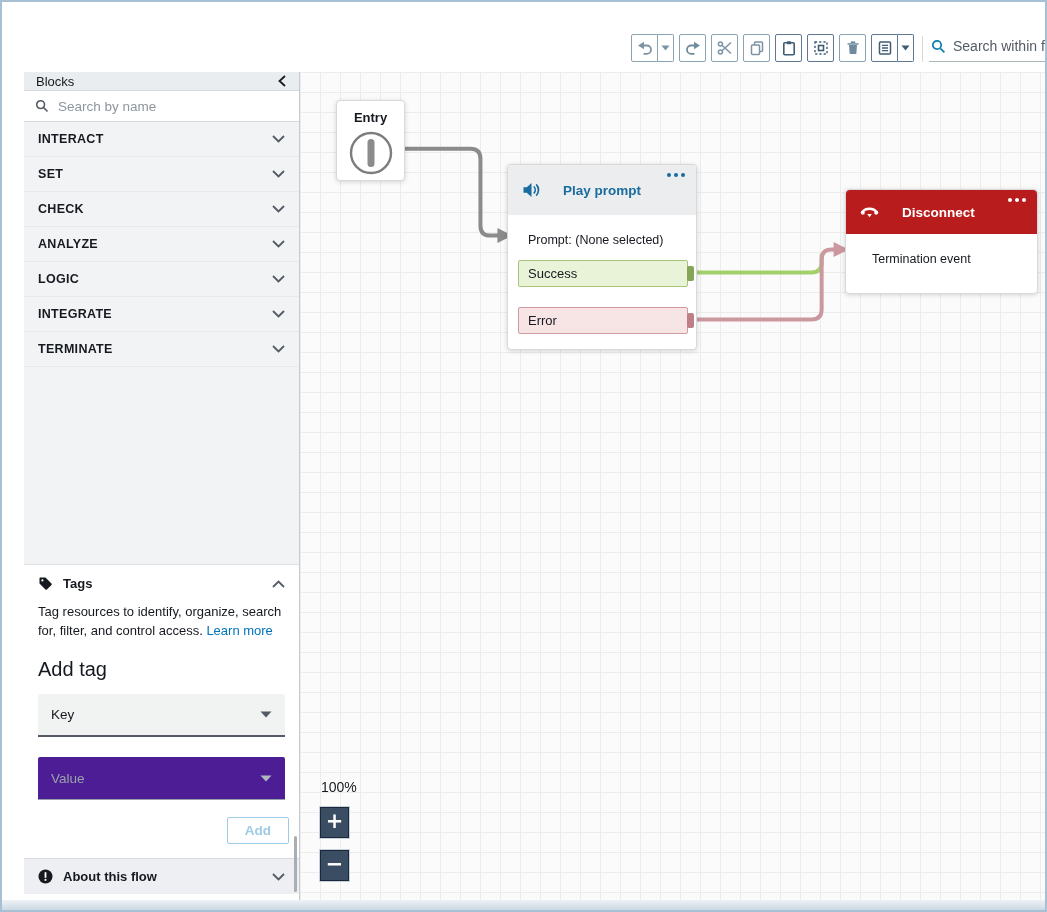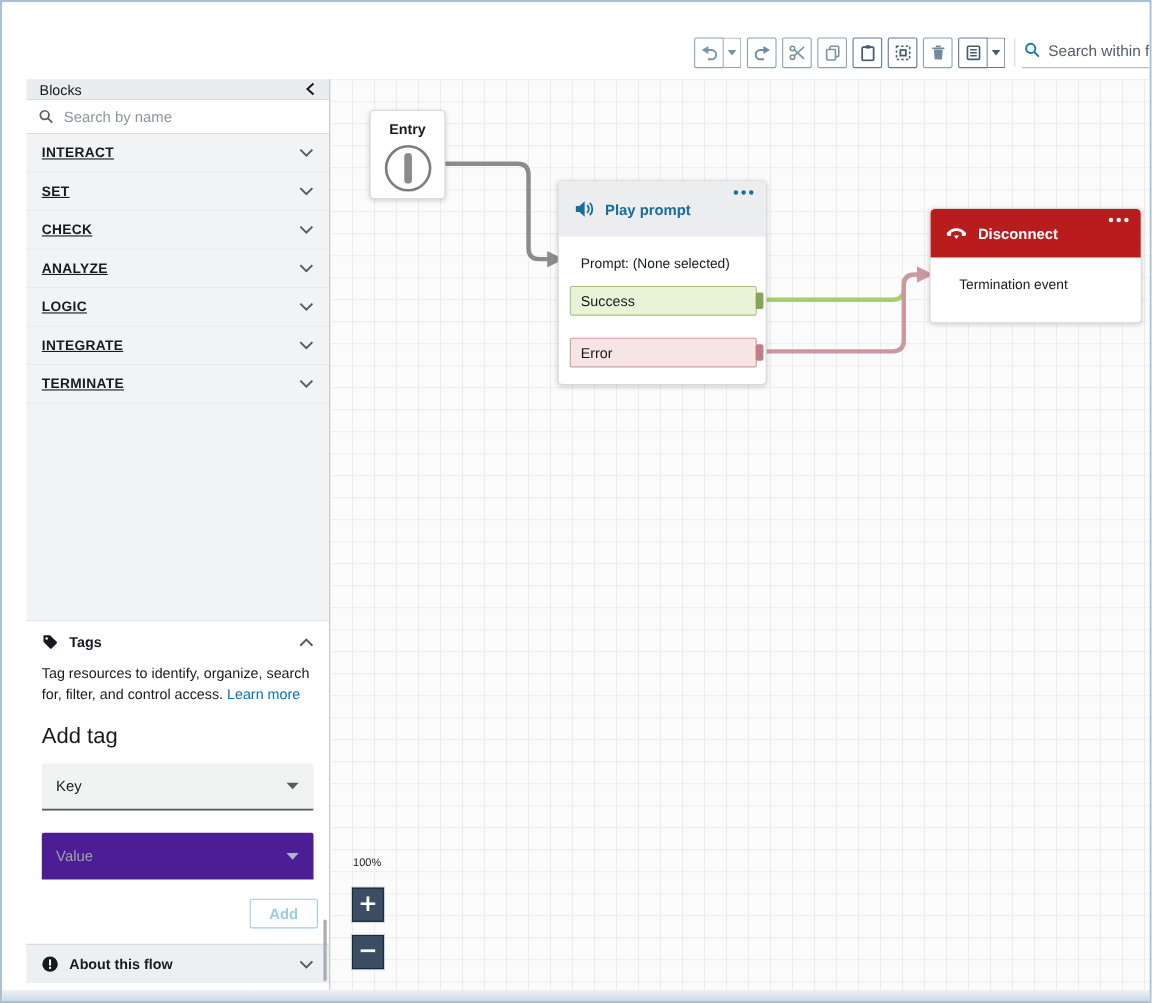--- a/index.html
+++ b/index.html
@@ -7,21 +7,21 @@
   body { font-family:"Liberation Sans", sans-serif; color:#16191f; }
 
   .app { position:relative; width:1047px; height:912px; border:2px solid #a7c0d3;
          background:#fff; overflow:hidden; display:flex; flex-direction:column; }
 
   
   .header { height:70px; position:relative; background:#fff; flex:0 0 auto; }
   .title-row { position:absolute; left:28px; top:32px; display:flex; align-items:center; gap:11px; }
   .title-row h1 { font-size:26px; font-weight:500; color:#16191f; letter-spacing:.2px; }
 
-  .header-right { position:absolute; right:0; top:32px; display:flex; align-items:center; }
+  .header-right { position:absolute; right:0; top:32px; display:flex; align-items:flex-end; }
   .tb-group { display:flex; align-items:center; }
   .tb-btn { width:27px; height:28px; background:#fff; border:1px solid #8ba3b1; border-radius:2px;
             display:flex; align-items:center; justify-content:center; margin-left:5px; cursor:pointer; }
   .tb-btn.caret { width:16px; margin-left:0; border-left:none; border-radius:0 2px 2px 0; }
   .tb-btn.split-main { margin-left:5px; border-radius:2px 0 0 2px; }
   .tb-btn.strong { border-color:#5f7992; }
   .tb-divider { width:1px; height:26px; background:#d5dbdb; margin:0 6px 0 8px; }
   .search-within { display:flex; align-items:center; gap:7px; width:116px; overflow:hidden;
                    border-bottom:1px solid #aab7b8; padding:3px 0 7px 2px; }
   .search-within input { border:none; outline:none; font-size:14px; width:200px; color:#16191f; background:transparent; }
@@ -34,21 +34,21 @@
   .sidebar { width:276px; flex:0 0 auto; display:flex; flex-direction:column;
              border-right:1px solid #c6cbd1; position:relative; background:#fff; }
   .blocks-header { height:19px; flex:0 0 auto; background:#e9edf0; border-bottom:1px solid #d3d9de;
                    display:flex; align-items:center; justify-content:space-between; padding:0 12px; font-size:13px; }
   .blocks-search { height:31px; flex:0 0 auto; background:#fff; border-bottom:1px solid #d7dbde;
                    display:flex; align-items:center; gap:9px; padding:0 11px; }
   .blocks-search input { border:none; outline:none; font-size:13.5px; width:100%; }
   .blocks-search input::placeholder { color:#8d969e; }
   .category { height:35px; flex:0 0 auto; background:#f2f3f5; border-bottom:1px solid #e6e9ed;
               display:flex; align-items:center; justify-content:space-between; padding:0 14px;
-              font-size:12.5px; font-weight:bold; letter-spacing:.3px; cursor:pointer;text-decoration:underline; }
+              font-size:12.5px; font-weight:bold; letter-spacing:.3px; cursor:pointer; }
   .sidebar-filler { flex:1 1 auto; background:#f2f3f5; border-bottom:1px solid #dde1e5; }
 
   .tags-panel { background:#fff; flex:0 0 auto; }
   .tags-header { display:flex; align-items:center; gap:10px; padding:11px 14px 6px; cursor:pointer; }
   .tags-header .t { font-size:13px; font-weight:bold; flex:1; }
   .tags-desc { padding:6px 14px 0; font-size:13px; line-height:1.45; }
   .tags-desc a { color:#0073bb; text-decoration:none; cursor:pointer; }
   .add-tag-heading { font-size:20px; margin:17px 14px 0; }
   .select { margin:13px 14px 0; height:43px; display:flex; align-items:center; justify-content:space-between;
             padding:0 13px; font-size:13.5px; border-radius:2px 2px 0 0; cursor:pointer; }
@@ -70,41 +70,41 @@
             background-size:20px 20px; }
   .wires { position:absolute; left:0; top:0; width:100%; height:100%; pointer-events:none; }
 
   .node { position:absolute; background:#fff; border:1px solid #d9d9d9; border-radius:4px;
           box-shadow:0 1px 5px rgba(0,0,0,.16); cursor:pointer; }
   .entry-node { left:36px; top:28px; width:69px; height:81px; }
   .entry-node .entry-title { text-align:center; font-size:13px; font-weight:bold; margin-top:9px; }
   .entry-node svg { display:block; margin:4px auto 0; }
 
   .pp-node { left:207px; top:92px; width:190px; height:186px; }
-  .node-header { height:50px; display:flex; align-items:center; gap:10px; padding:0 14px;
+  .node-header { height:50px; display:flex; align-items:center; gap:23px; padding:0 14px;
                  background:#ebedef; border-radius:4px 4px 0 0; position:relative; }
   .node-header .nh-title { font-size:13.5px; font-weight:bold; color:#186c9e; }
   .dots { position:absolute; top:8px; right:11px; display:flex; gap:3px; cursor:pointer; }
   .dots i { width:4px; height:4px; border-radius:50%; background:#186c9e; display:block; }
   .dots.light i { background:#fff; }
   .pp-prompt { position:absolute; left:20px; top:68px; font-size:12.5px; color:#16191f; }
   .port { position:absolute; left:10px; width:170px; height:27px; display:flex; align-items:center;
           padding:0 9px; font-size:13px; border-radius:2px; cursor:pointer; }
   .port.success { top:95px; background:#e8f3d7; border:1px solid #a7c47e; }
   .port.error { top:142px; background:#f7e4e4; border:1px solid #cf9aa0; }
   .port::after { content:""; position:absolute; right:-7px; top:5px; width:7px; height:15px; border-radius:2px; }
   .port.success::after { background:#84a556; }
   .port.error::after { background:#bf7f86; }
 
   .dc-node { left:545px; top:117px; width:193px; height:105px; }
   .dc-node .node-header { height:44px; background:#b91c1c; }
   .dc-node .nh-title { color:#fff; }
   .dc-body { position:absolute; left:26px; top:62px; font-size:12.5px; }
 
-  .zoom-label { position:absolute; left:21px; top:707px; font-size:10px; color:#16191f; }
+  .zoom-label { position:absolute; left:21px; top:707px; font-size:14px; color:#16191f; }
   .zoom-btn { position:absolute; left:20px; width:29px; height:31px; background:#3a4d62;
               border:1px solid #17293a; box-shadow:0 0 0 1px #c9d2dc; color:#fff; font-size:21px;
               font-weight:bold; display:flex; align-items:center; justify-content:center; cursor:pointer;
               font-family:"DejaVu Sans", sans-serif; line-height:1; padding-bottom:2px; }
   .zoom-in { top:735px; } .zoom-out { top:778px; }
 
   .bottom-strip { height:10px; flex:0 0 auto; background:linear-gradient(#eef2f6,#ccd9e4); }
 
   svg { display:block; }
   .ic { flex:0 0 auto; }

